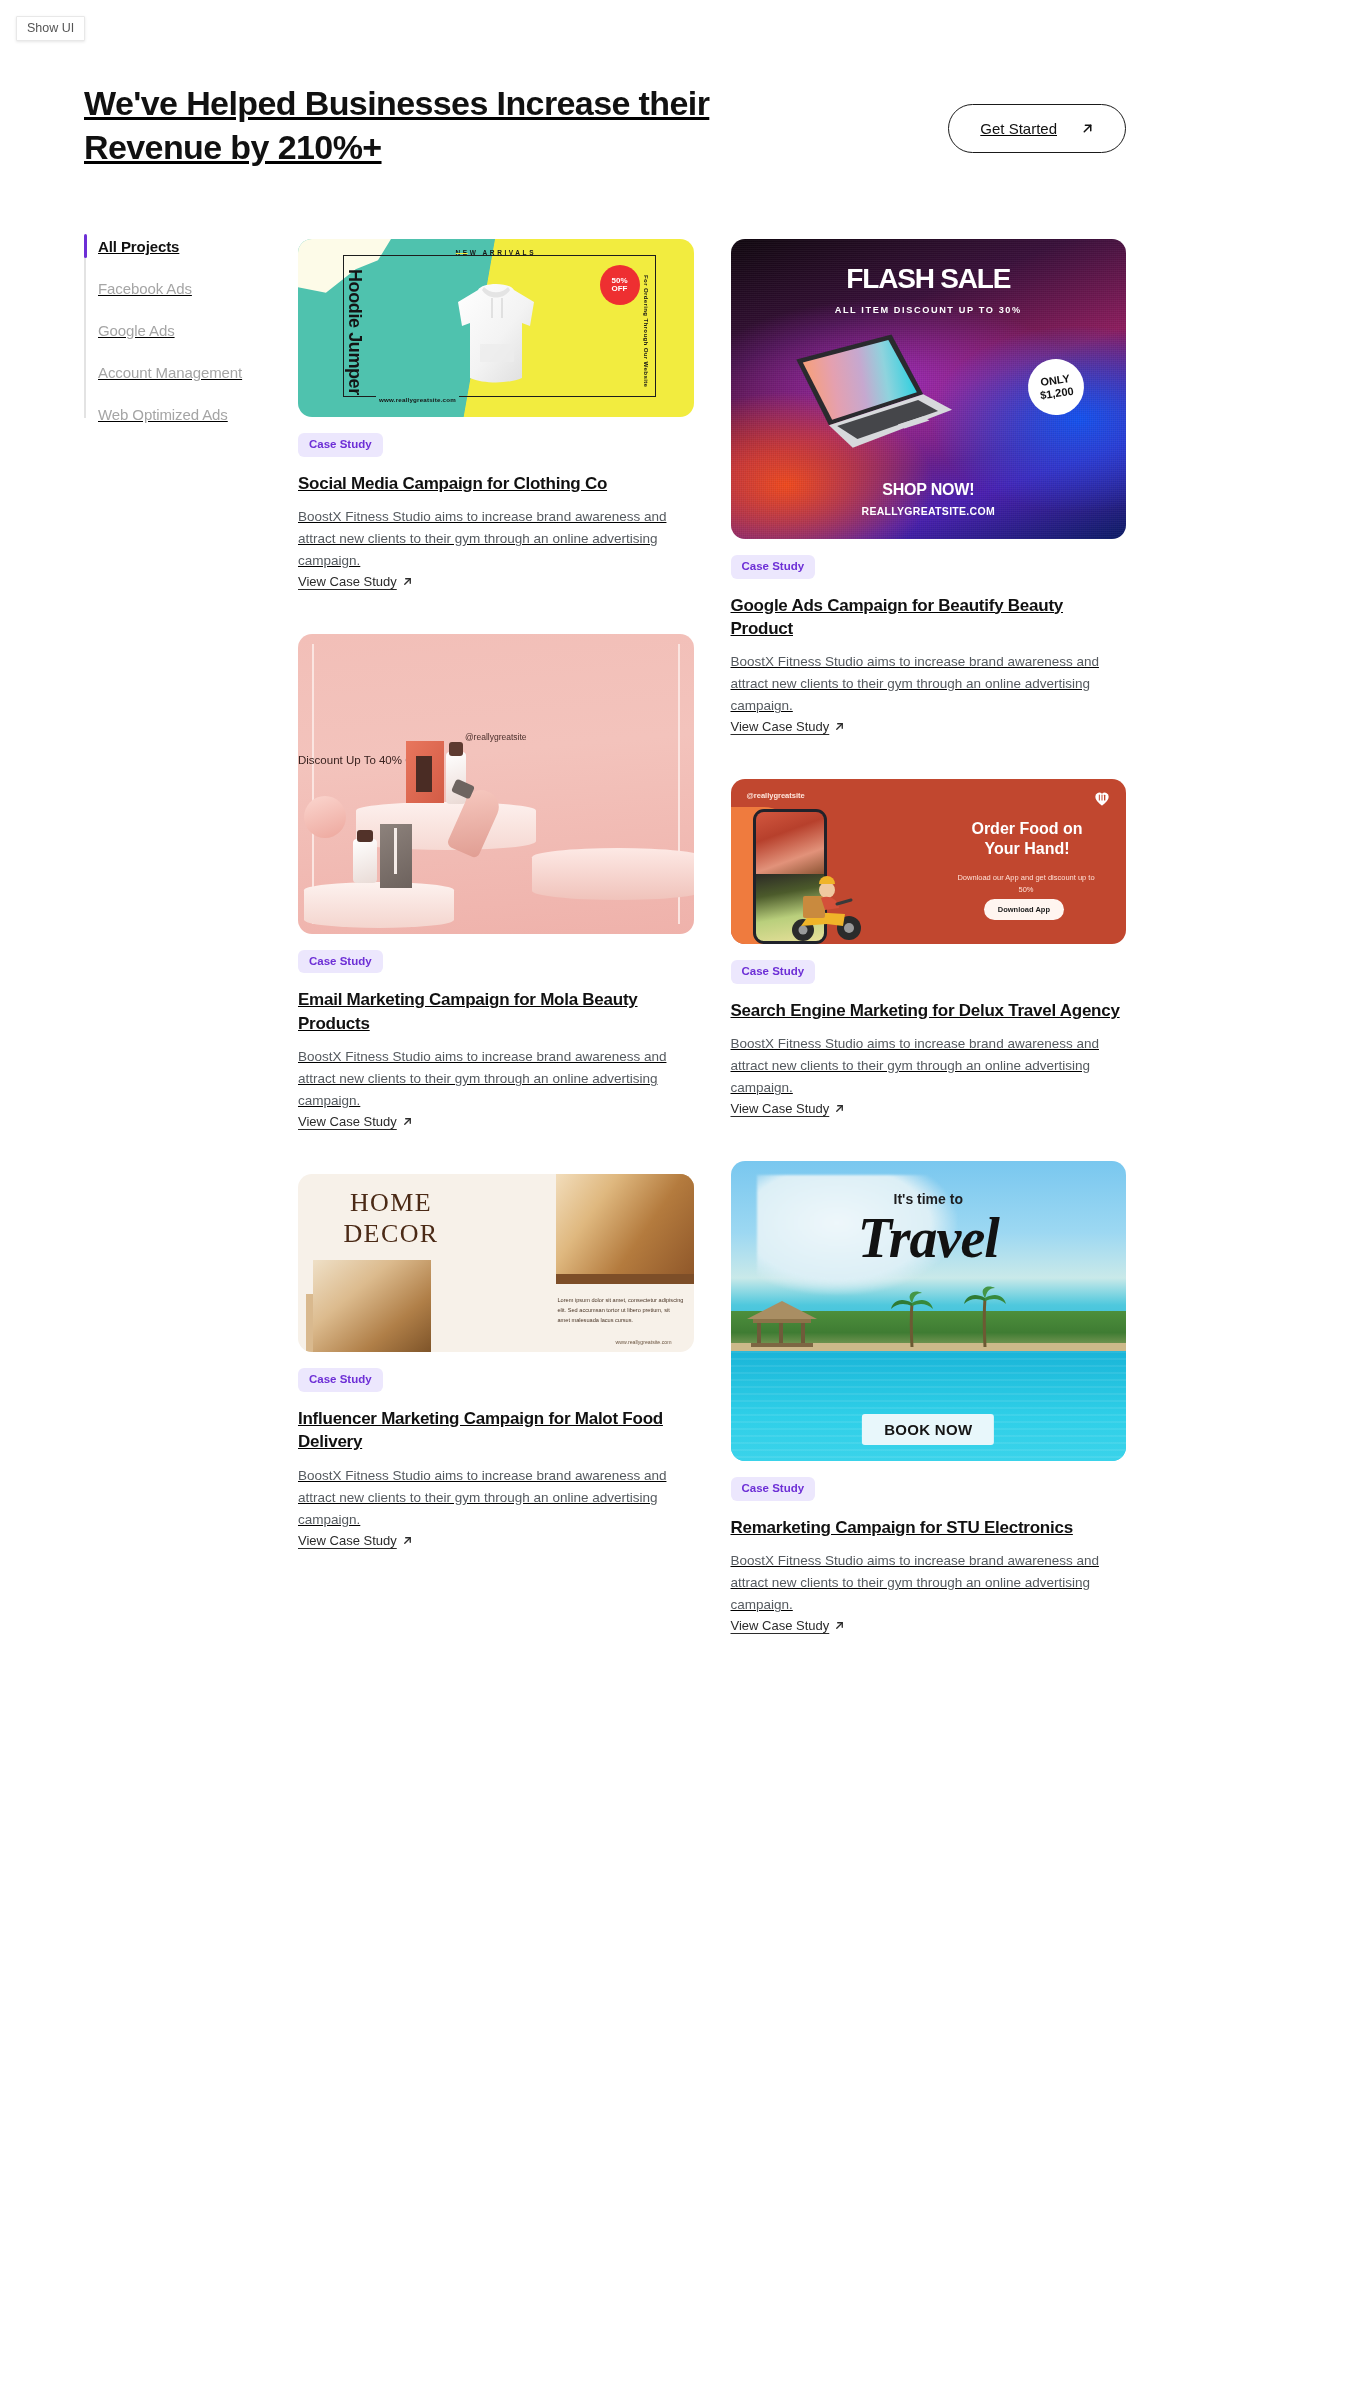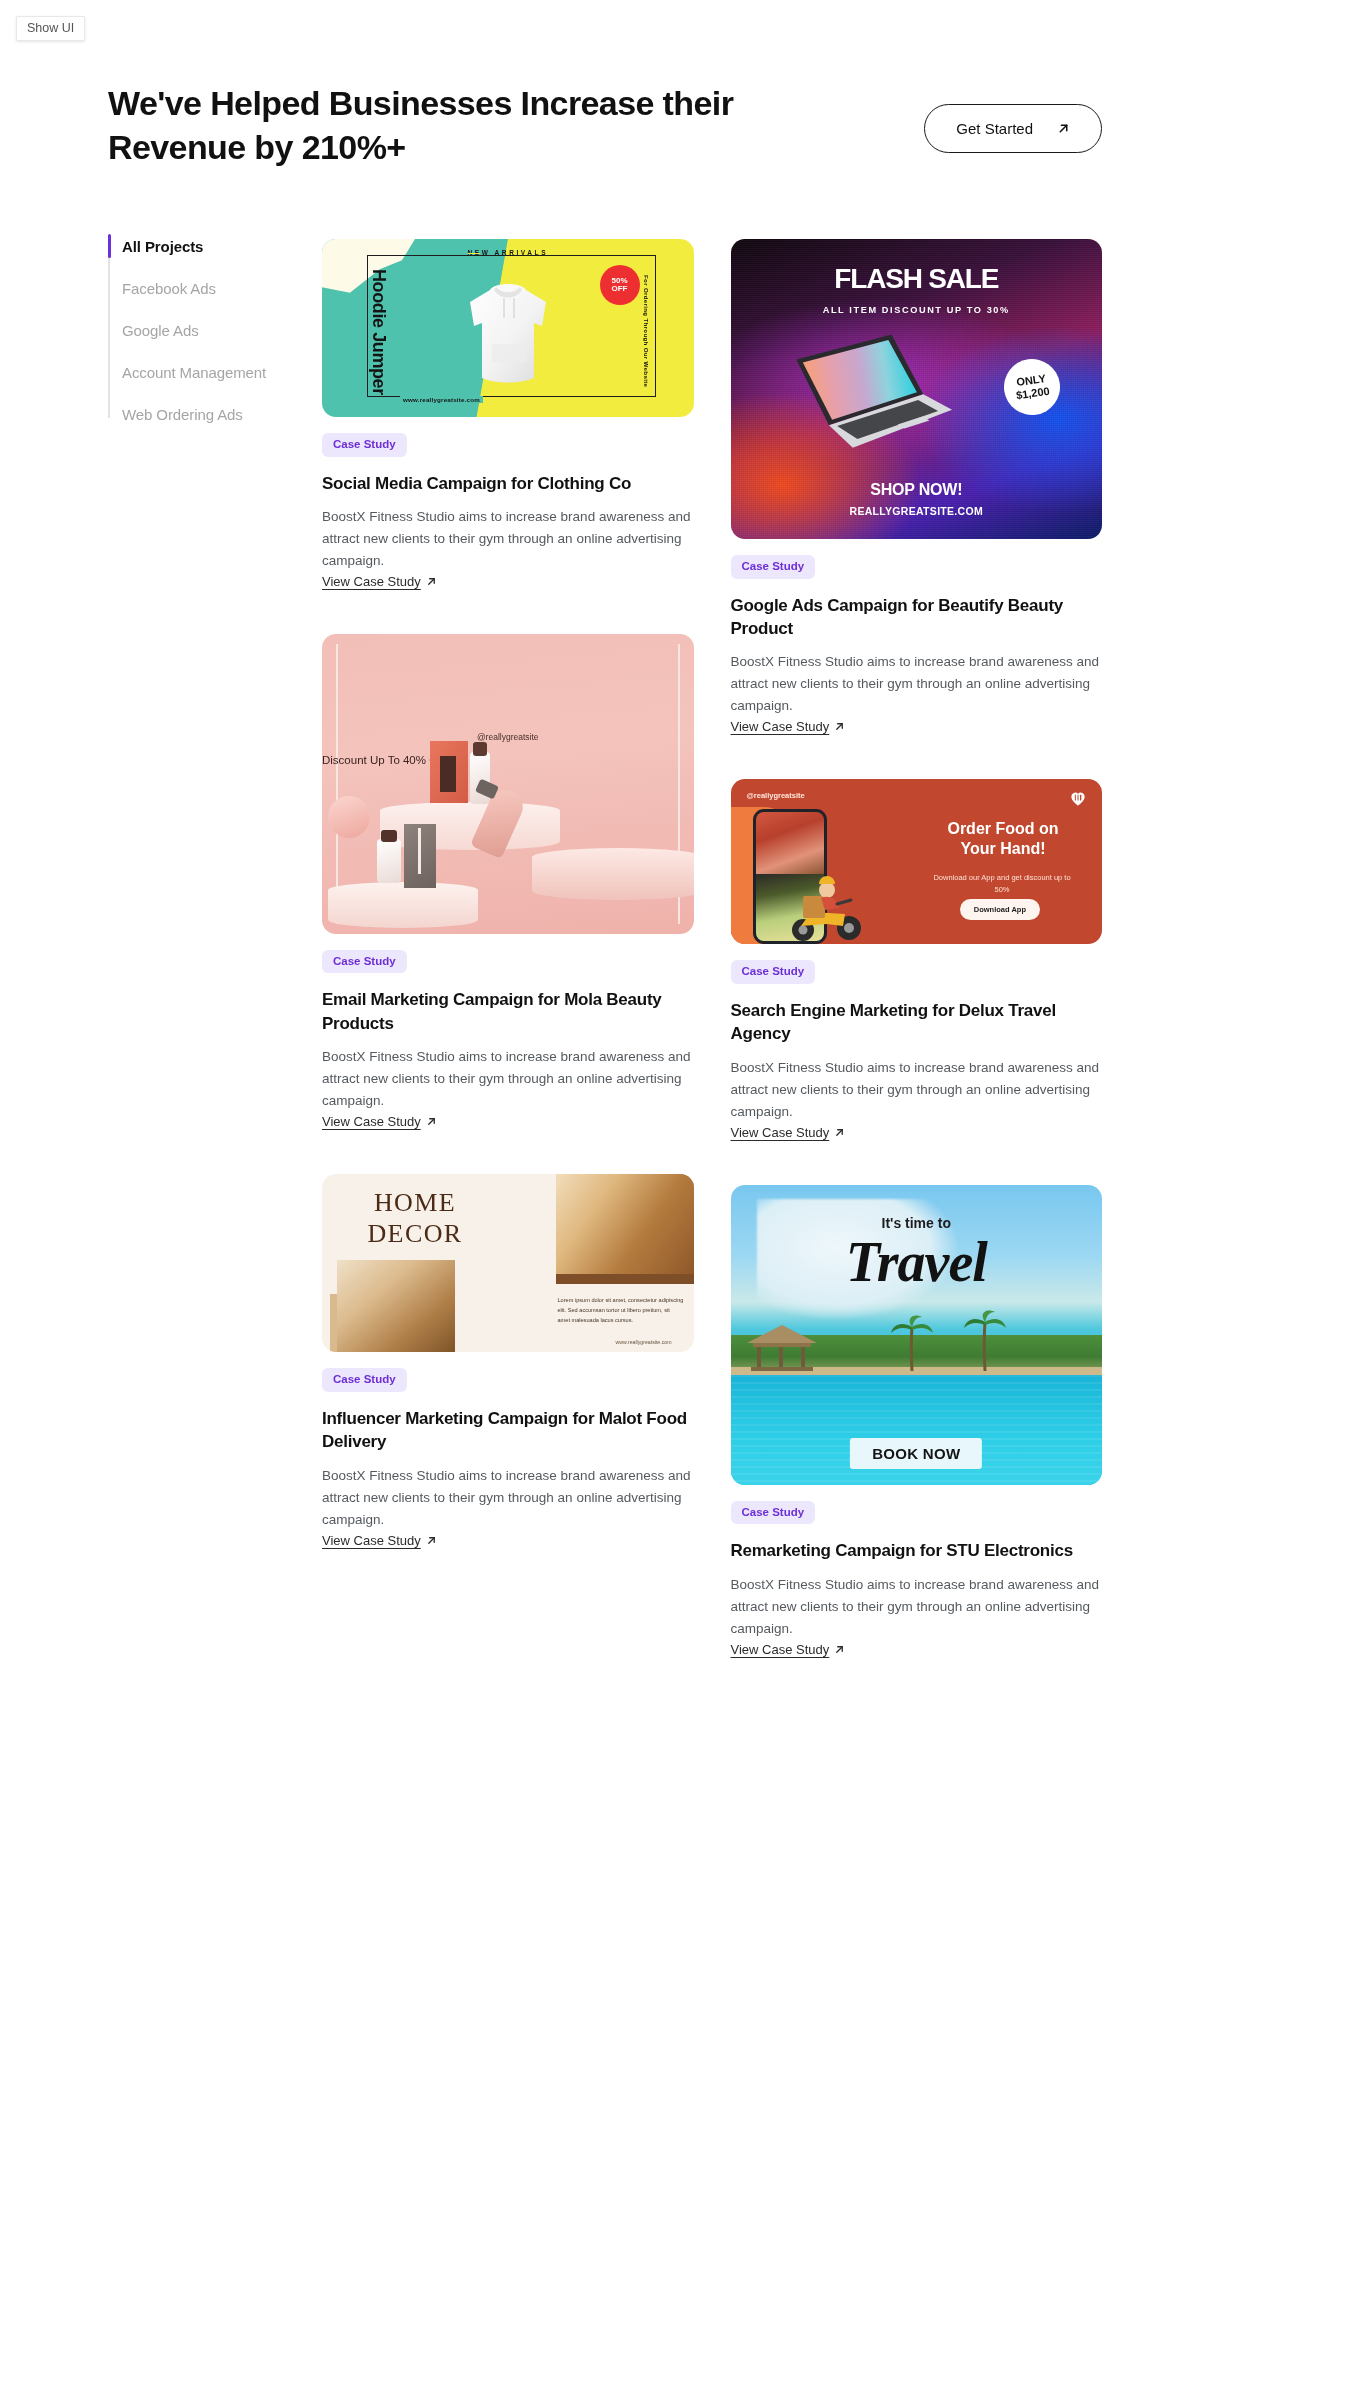--- a/index.html
+++ b/index.html
@@ -20,21 +20,21 @@
     border-radius: 1px;
     padding: 5px 10px;
     font-size: 12.5px;
     color: #555;
     box-shadow: 0 1px 3px rgba(0,0,0,.10);
     z-index: 50;
     line-height: 1;
   }
 
   
-  .page { width: 1210px; padding: 0 108px; }
+  .page { width: 1210px; padding: 0 84px; text-decoration: underline; }
 
   
   .hero {
     display: flex;
     align-items: flex-start;
     justify-content: space-between;
     padding-top: 82px;
     padding-bottom: 70px;
   }
   .hero-title {
@@ -455,21 +455,21 @@
       <div class="nav-item">
         <span>Facebook Ads</span>
       </div>
       <div class="nav-item">
         <span>Google Ads</span>
       </div>
       <div class="nav-item">
         <span>Account Management</span>
       </div>
       <div class="nav-item">
-        <span>Web Ordering Ads</span>
+        <span>Web Optimized Ads</span>
       </div>
     </nav>
 
     <div class="cards">
 
       <div class="col col-left">
 
         <article class="card">
           <div class="card-media ad-hoodie">
             <div class="torn"></div>

